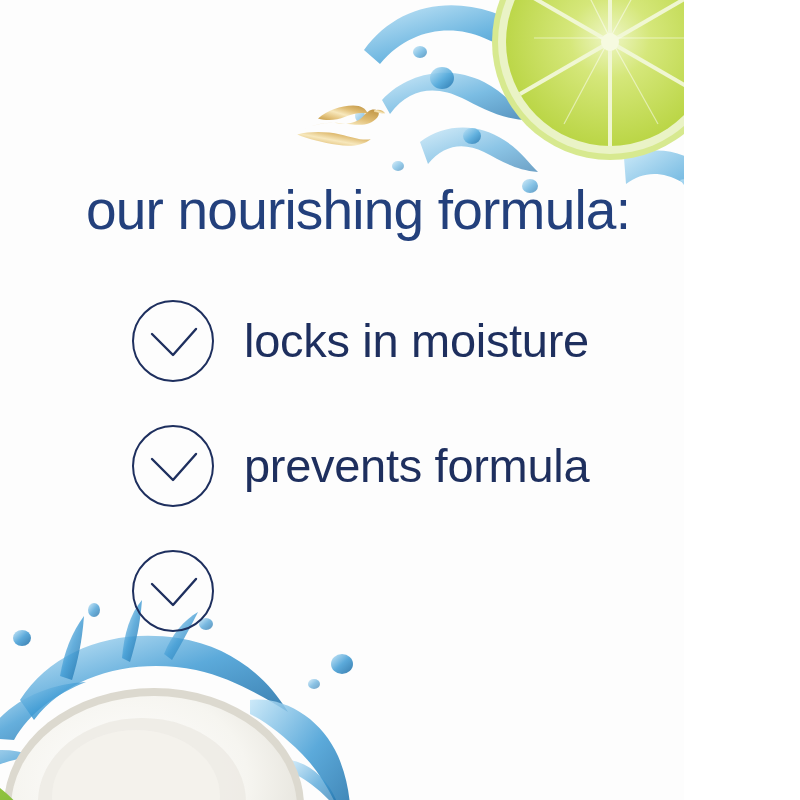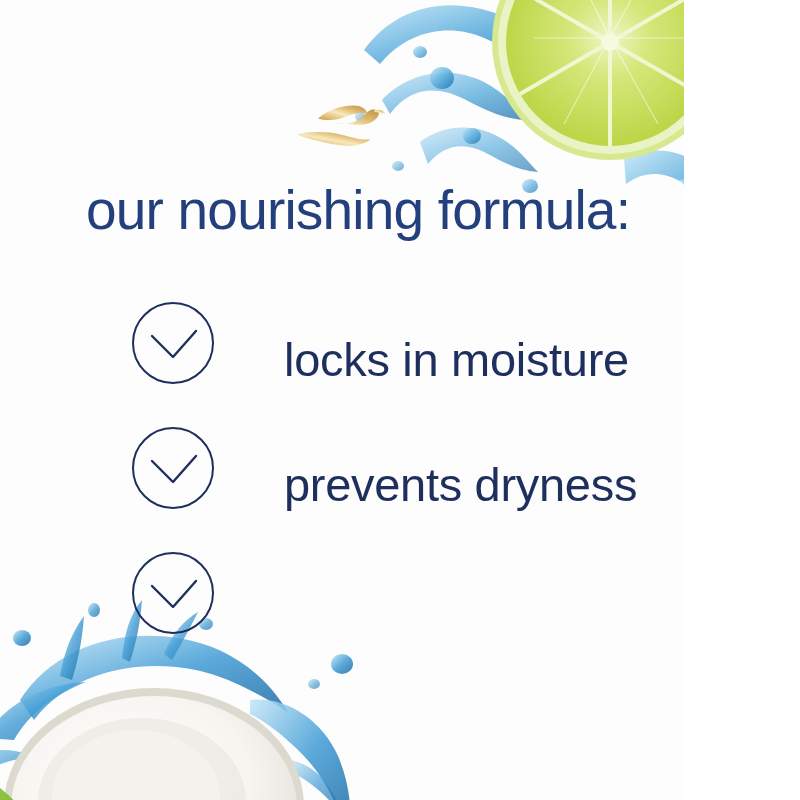--- a/index.html
+++ b/index.html
@@ -64,24 +64,23 @@
 
   
   .benefits {
     position: absolute;
     top: 296px;
     left: 130px;
     width: 620px;
   }
   .benefit-row {
     display: flex;
-    align-items: flex-end;
+    align-items: center;
     height: 90px;
     margin-bottom: 35px;
-    gap: 40px;
   }
   .benefit-row:last-child { margin-bottom: 0; }
 
   .check-badge {
     flex: 0 0 auto;
     width: 86px;
     height: 86px;
     position: relative;
   }
   .check-badge svg { display: block; width: 100%; height: 100%; }
@@ -264,21 +263,21 @@
       <span class="benefit-label">locks in moisture</span>
     </div>
 
     <div class="benefit-row">
       <span class="check-badge">
         <svg viewBox="0 0 86 86" xmlns="http://www.w3.org/2000/svg" aria-hidden="true">
           <circle cx="43" cy="43" r="40" fill="none" stroke="#1e2f5e" stroke-width="2"></circle>
           <polyline points="22,36 43,57 66,31" fill="none" stroke="#1e2f5e" stroke-width="2.4" stroke-linecap="round" stroke-linejoin="round"></polyline>
         </svg>
       </span>
-      <span class="benefit-label">prevents dryness</span>
+      <span class="benefit-label">prevents formula</span>
     </div>
 
     <div class="benefit-row">
       <span class="check-badge">
         <svg viewBox="0 0 86 86" xmlns="http://www.w3.org/2000/svg" aria-hidden="true">
           <circle cx="43" cy="43" r="40" fill="none" stroke="#1e2f5e" stroke-width="2"></circle>
           <polyline points="22,36 43,57 66,31" fill="none" stroke="#1e2f5e" stroke-width="2.4" stroke-linecap="round" stroke-linejoin="round"></polyline>
         </svg>
       </span>
     </div>

